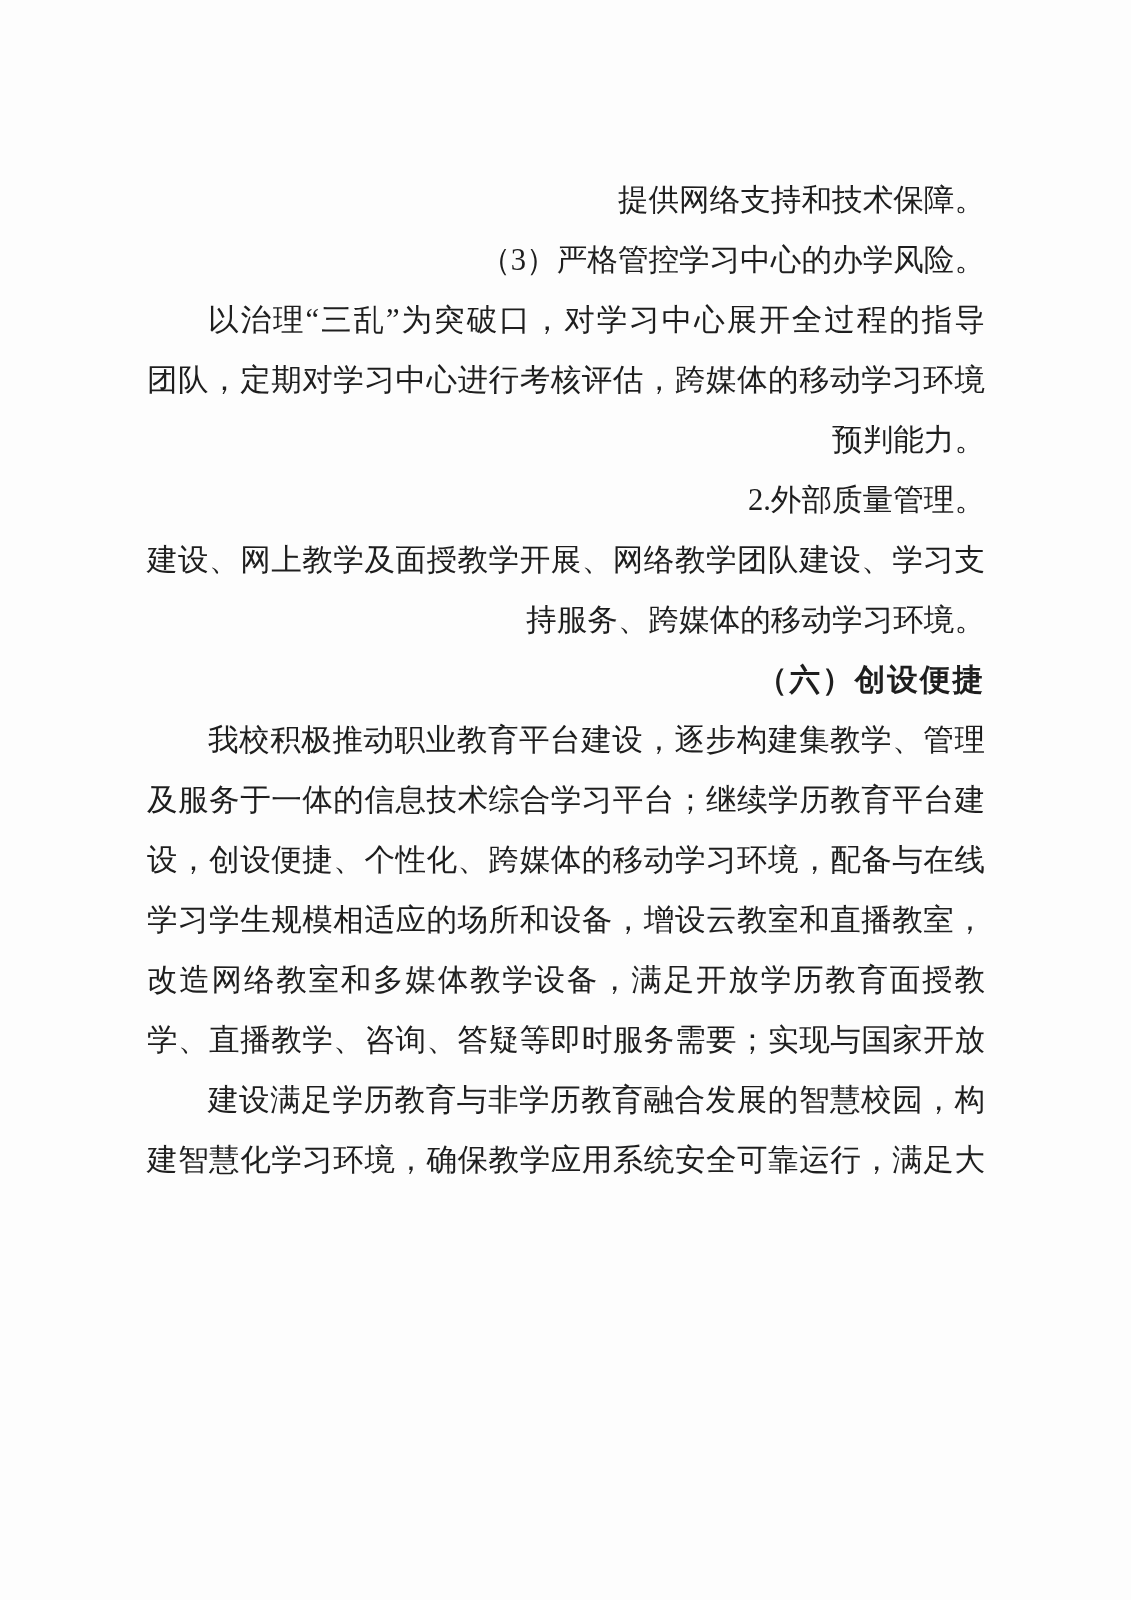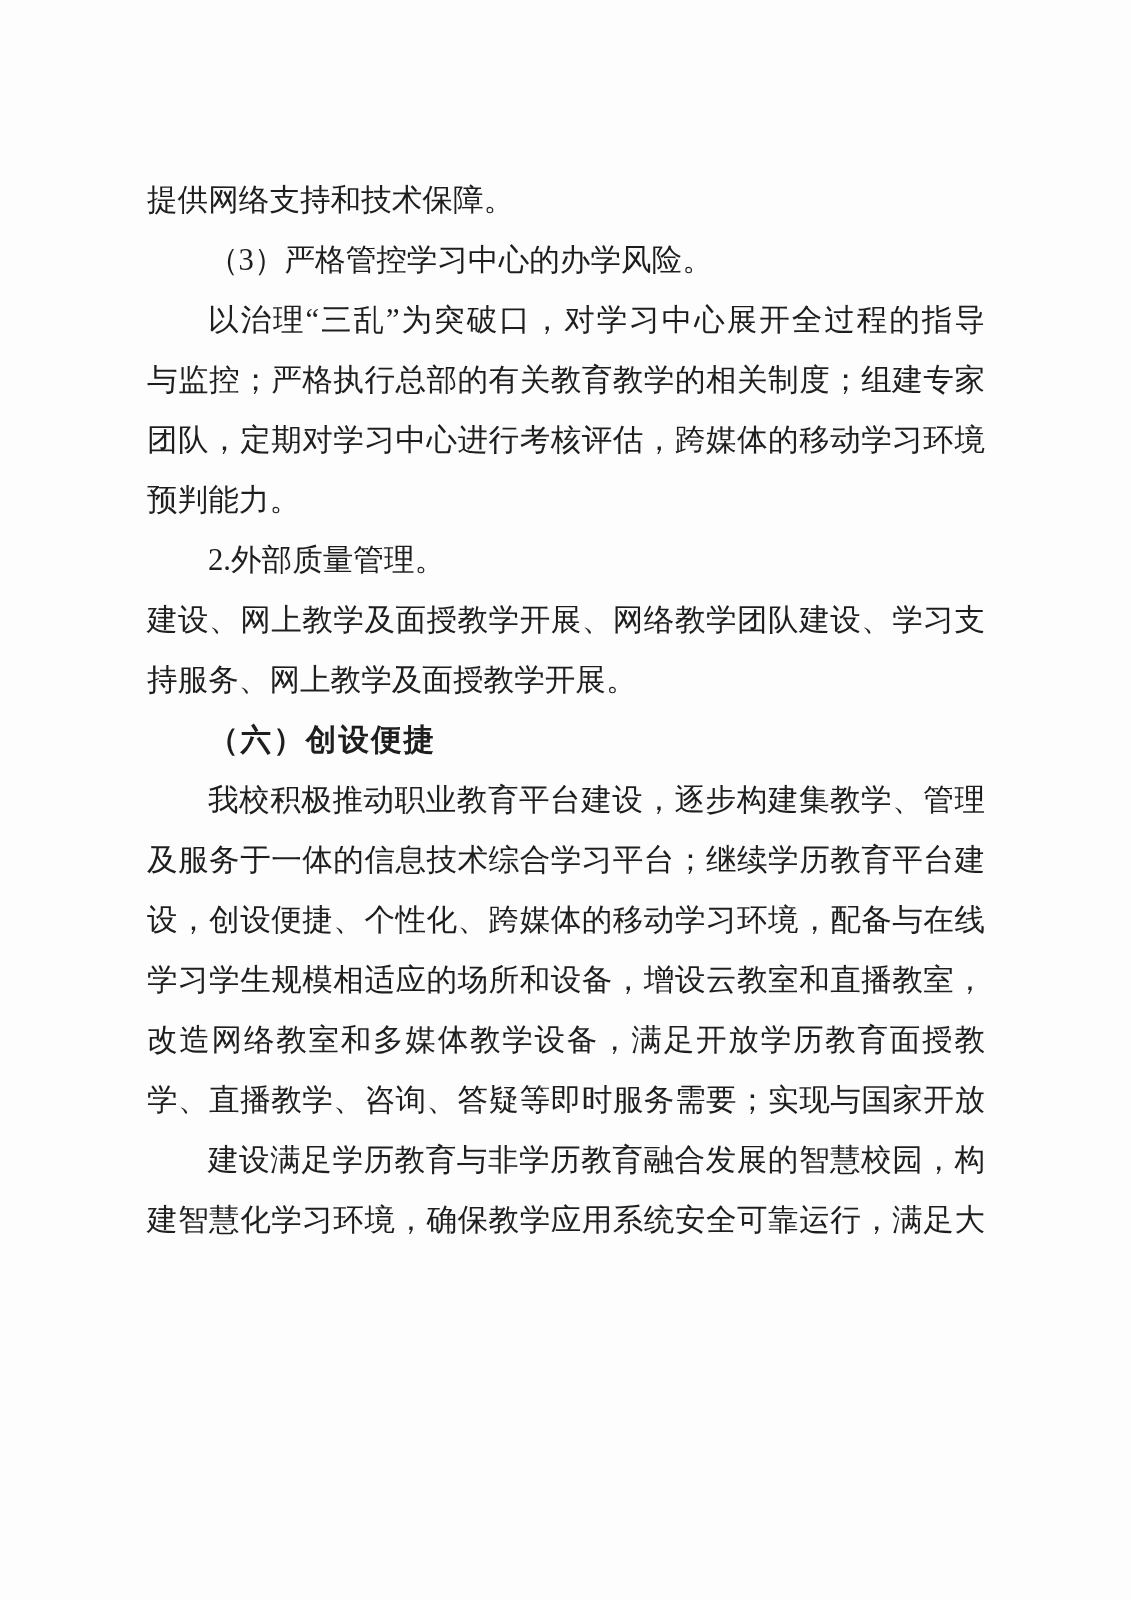--- a/index.html
+++ b/index.html
@@ -21,21 +21,21 @@
     position: absolute;
     left: 147px;
     top: 170px;
     width: 838px;
   }
   .line {
     height: 60px;
     line-height: 60px;
     font-size: 30.6px;
     letter-spacing: 0;
-    text-align: left;
+    text-align: right;
     white-space: nowrap;
   }
   .line.justify {
     white-space: normal;
     text-align: justify;
     text-align-last: justify;
     text-justify: inter-ideograph;
   }
   .line.indent {
     text-indent: 61px;
@@ -47,26 +47,25 @@
   }
 </style>
 </head>
 <body>
 
 <div class="page">
   <div class="content">
     <div class="line">提供网络支持和技术保障。</div>
     <div class="line indent">（3）严格管控学习中心的办学风险。</div>
     <div class="line indent justify">以治理“三乱”为突破口，对学习中心展开全过程的指导</div>
-    <div class="line justify">与监控；严格执行总部的有关教育教学的相关制度；组建专家</div>
     <div class="line justify">团队，定期对学习中心进行考核评估，跨媒体的移动学习环境</div>
     <div class="line">预判能力。</div>
     <div class="line indent">2.外部质量管理。</div>
     <div class="line justify">建设、网上教学及面授教学开展、网络教学团队建设、学习支</div>
-    <div class="line">持服务、网上教学及面授教学开展。</div>
+    <div class="line">持服务、跨媒体的移动学习环境。</div>
     <div class="line indent heading">（六）创设便捷</div>
     <div class="line indent justify">我校积极推动职业教育平台建设，逐步构建集教学、管理</div>
     <div class="line justify">及服务于一体的信息技术综合学习平台；继续学历教育平台建</div>
     <div class="line justify">设，创设便捷、个性化、跨媒体的移动学习环境，配备与在线</div>
     <div class="line justify">学习学生规模相适应的场所和设备，增设云教室和直播教室，</div>
     <div class="line justify">改造网络教室和多媒体教学设备，满足开放学历教育面授教</div>
     <div class="line justify">学、直播教学、咨询、答疑等即时服务需要；实现与国家开放</div>
     <div class="line indent justify">建设满足学历教育与非学历教育融合发展的智慧校园，构</div>
     <div class="line justify">建智慧化学习环境，确保教学应用系统安全可靠运行，满足大</div>
   </div>

